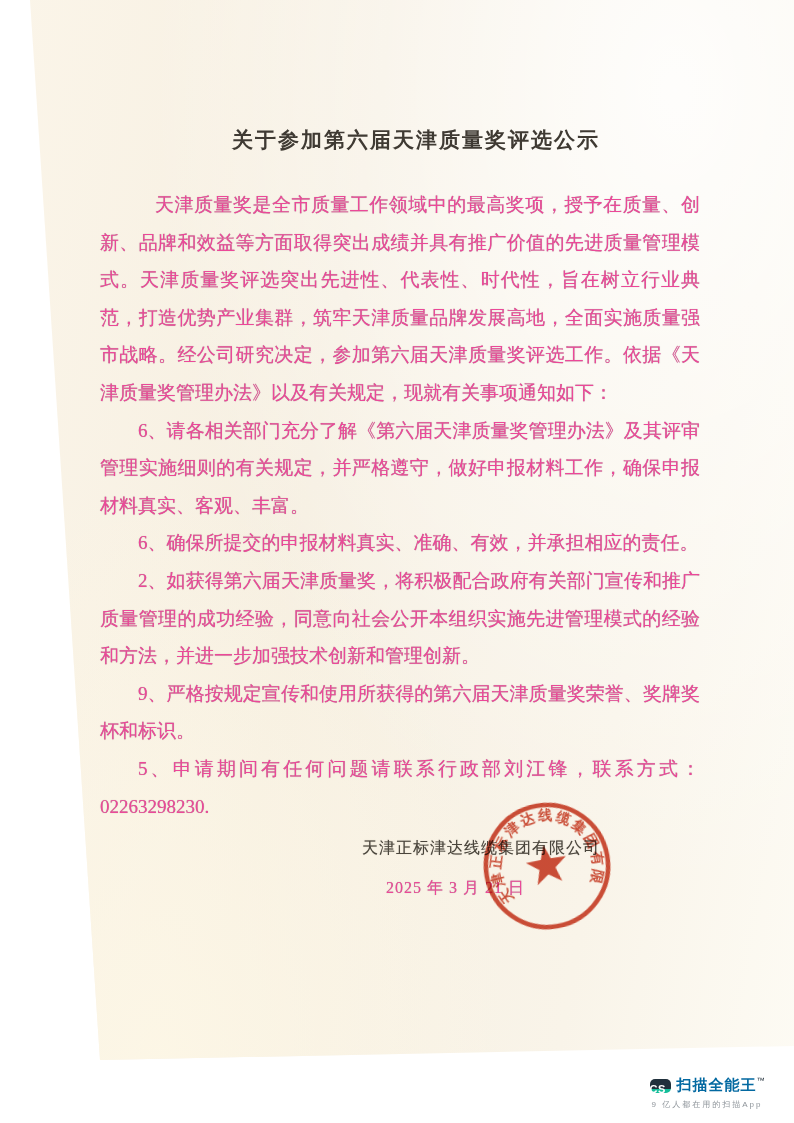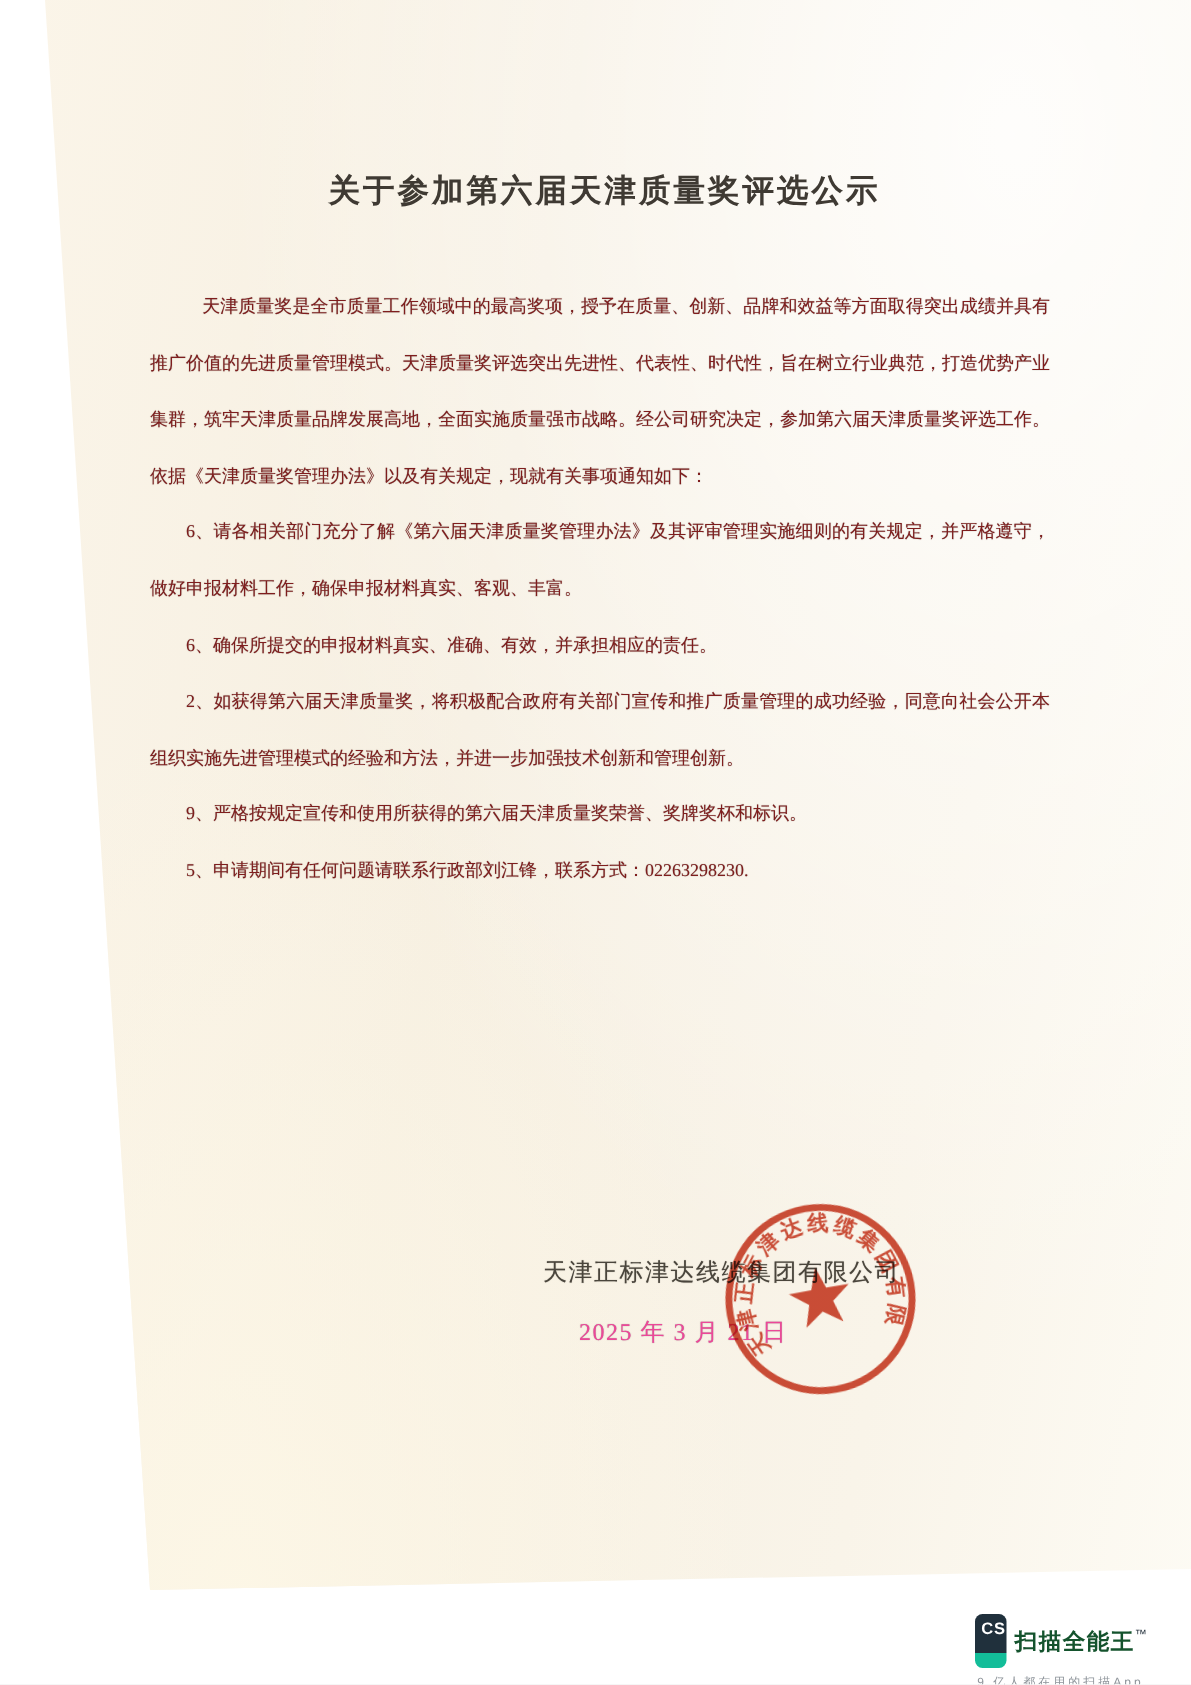--- a/index.html
+++ b/index.html
@@ -13,25 +13,25 @@
     position:absolute;left:0;top:0;width:794px;height:1123px;
     clip-path:polygon(30px 0px,794px 0px,794px 1046px,100px 1060px);
     background:
       radial-gradient(ellipse at 85% 8%, rgba(255,255,255,.85), rgba(255,255,255,0) 55%),
       radial-gradient(ellipse at 20% 95%, rgba(253,247,230,.9), rgba(253,247,230,0) 40%),
       linear-gradient(100deg,#fbf5e9 0%,#f6efe1 40%,#f9f4e9 75%,#fdfbf4 100%);
   }
   .title{
     position:absolute;left:100px;top:110px;width:600px;
     text-align:center;font-size:21px;font-weight:600;letter-spacing:2px;
-    color:#3f3a33;margin:3px;
+    color:#3f3a33;margin:16px;
   }
   .bodytext{
     position:absolute;left:100px;top:186px;width:600px;
-    font-size:12px;line-height:37.6px;color:#7f1d1d;
+    font-size:19px;line-height:37.6px;color:#ec4899;
     text-align:justify;
     text-shadow:0 0 .7px rgba(74,69,60,.55);
   }
   .bodytext p{margin:0;text-indent:2em;}
   .bodytext p.para-first{text-indent:2.9em;}
   .sig-company{
     position:absolute;left:362px;top:838px;width:238px;
     font-size:16px;letter-spacing:1px;color:#4a453c;text-align:right;
     text-shadow:0 0 .7px rgba(74,69,60,.5);
   }
@@ -46,26 +46,26 @@
     mix-blend-mode:multiply;opacity:.88;
     filter:blur(.3px);
   }
   
   .cswm{
     position:absolute;right:12px;top:1076px;width:150px;
     text-align:center;font-family:"Liberation Sans",sans-serif;
   }
   .cswm-row{display:flex;align-items:center;justify-content:center;gap:6px;}
   .cs-badge{
-    width:21px;height:36px;border-radius:5px;flex:0 0 auto;
+    width:21px;height:14px;border-radius:5px;flex:0 0 auto;
     background:linear-gradient(to bottom,#20303c 72%,#13bd99 72%);
-    color:#fff;font-weight:bold;font-size:11px;line-height:21px;text-align:right;
+    color:#fff;font-weight:bold;font-size:11px;line-height:21px;text-align:left;
     letter-spacing:.5px;
   }
-  .cs-name{font-size:15px;font-weight:bold;color:#14532d;letter-spacing:1px;}
+  .cs-name{font-size:15px;font-weight:bold;color:#0369a1;letter-spacing:1px;}
   .cs-tm{font-size:8px;color:#25323d;vertical-align:top;}
   .cs-tagline{margin-top:4px;font-size:8px;color:#8e949a;letter-spacing:2px;}
 </style>
 </head>
 <body>
 
 <div class="screen">
 
   <div class="paper"></div>
 

